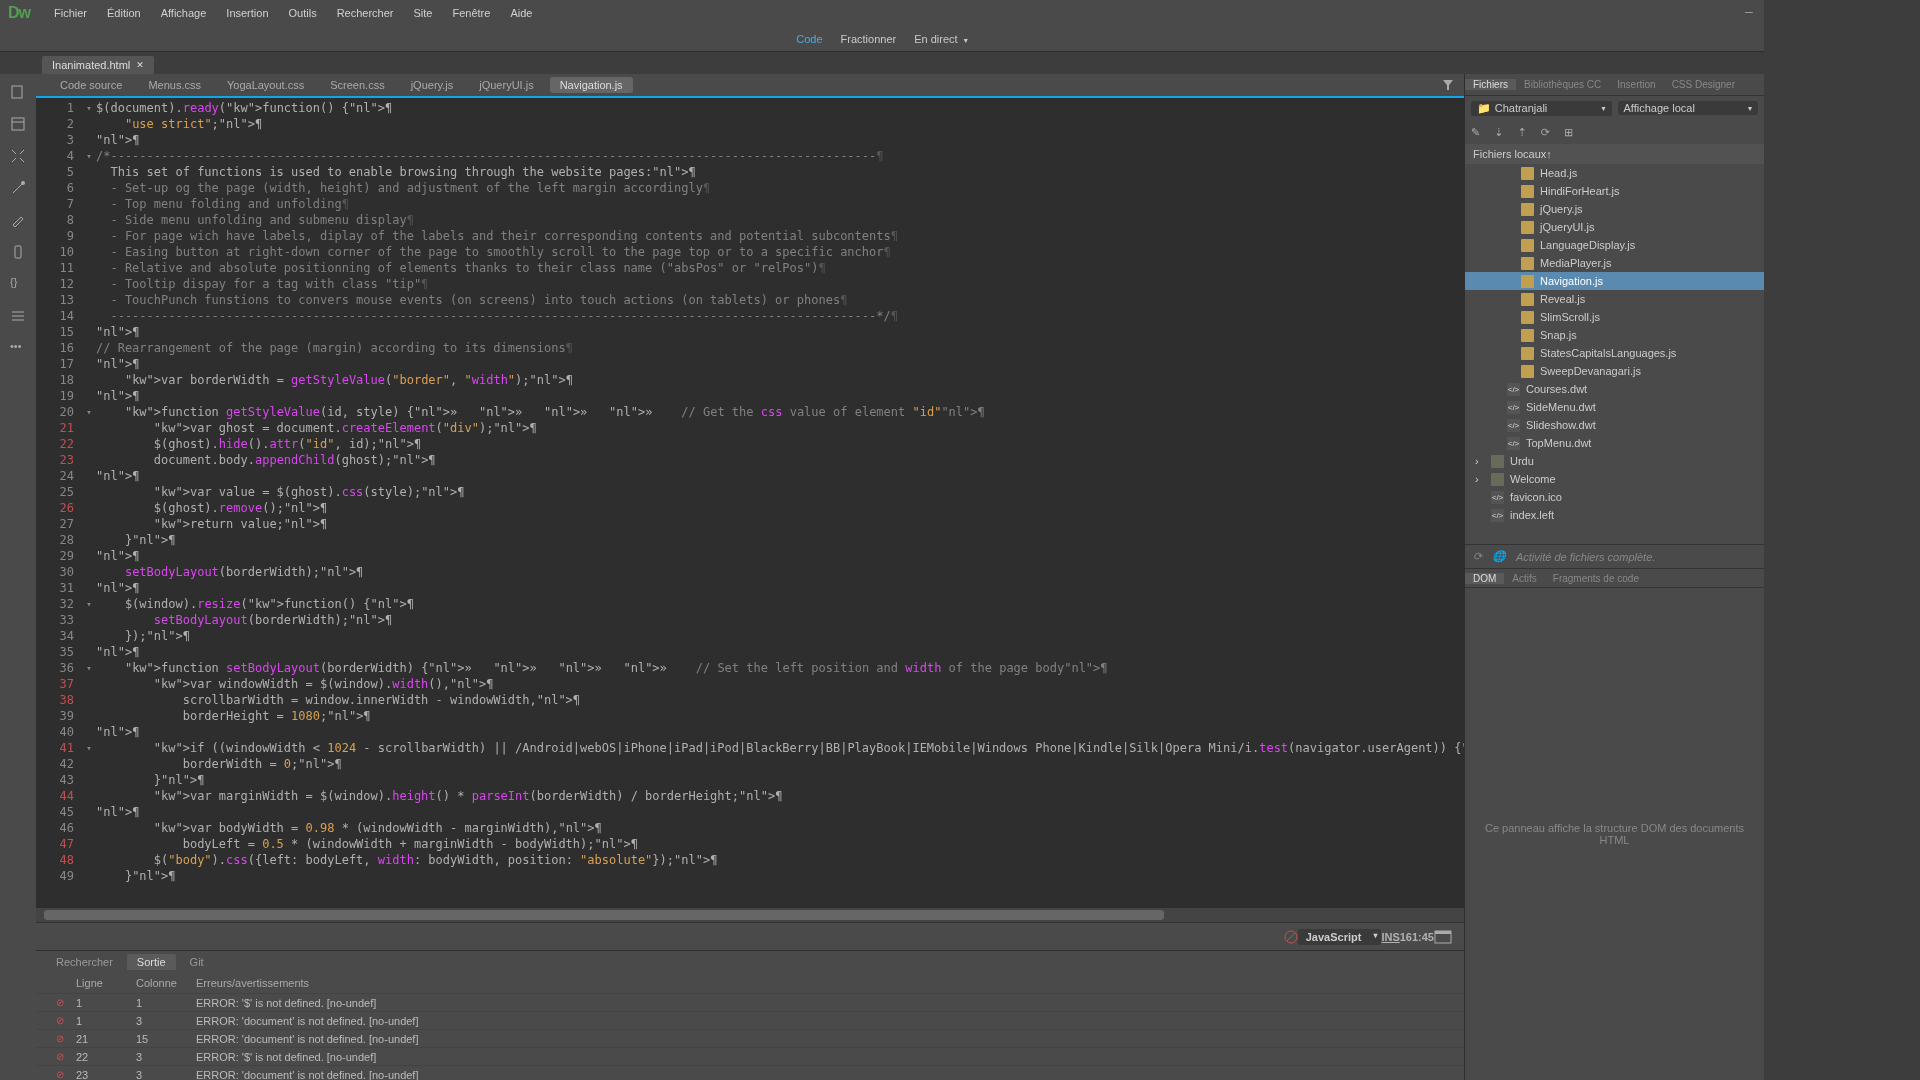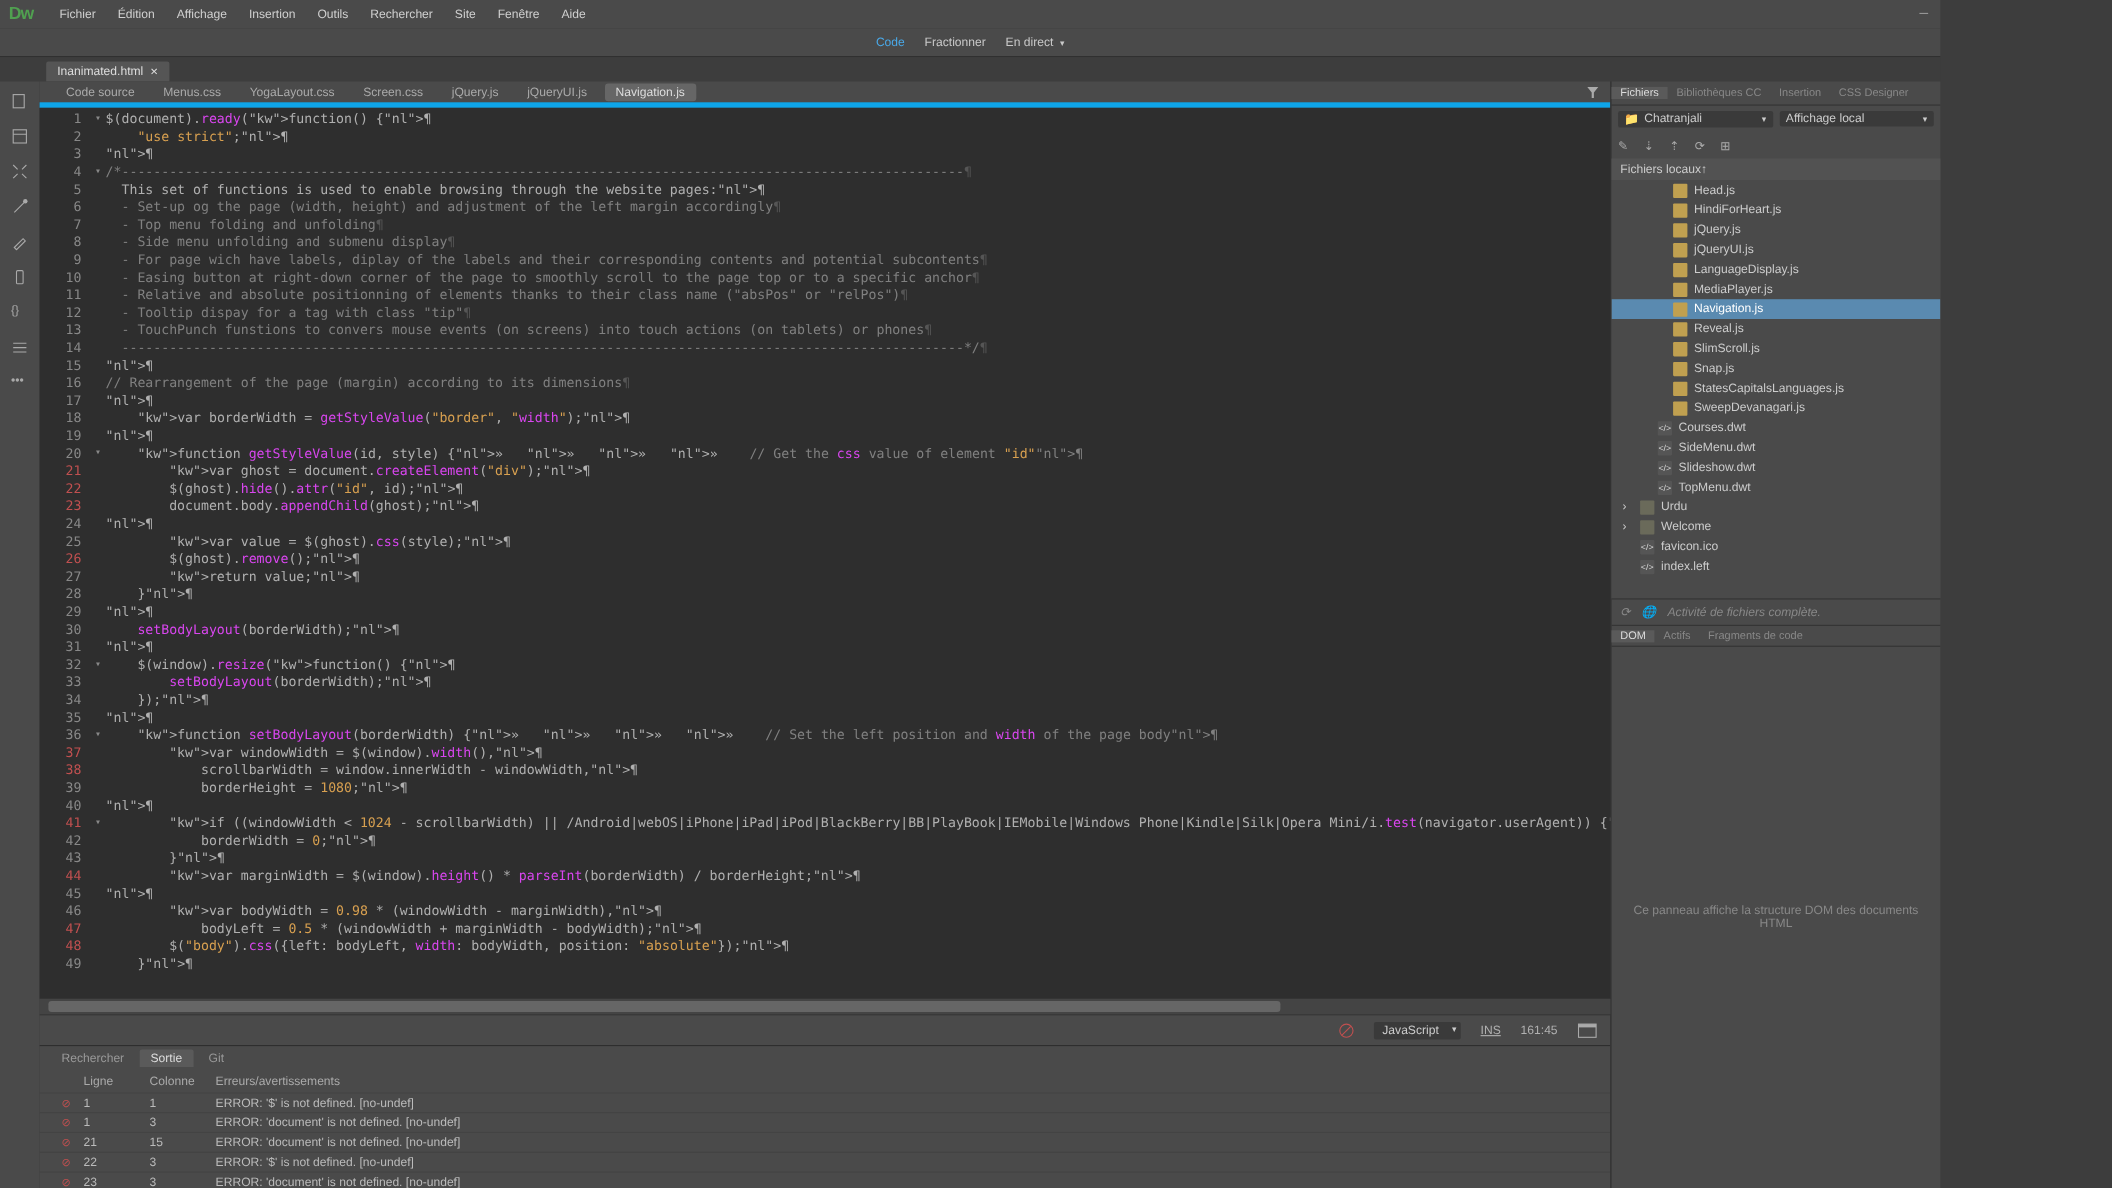--- a/index.html
+++ b/index.html
@@ -27,21 +27,21 @@
 
 
 .body-row { flex: 1; display: flex; min-height: 0; }
 
 
 .left-toolbar { width: 36px; background: #4a4a4a; display: flex; flex-direction: column; align-items: center; padding-top: 10px; gap: 16px; }
 .lt-icon { width: 16px; height: 16px; color: #aaa; }
 
 
 .center-col { flex: 1; display: flex; flex-direction: column; min-width: 0; }
-.source-tabs { height: 24px; background: #4a4a4a; display: flex; align-items: center; padding-left: 14px; gap: 6px; border-bottom: 5px solid #0ea5e9; }
+.source-tabs { height: 24px; background: #4a4a4a; display: flex; align-items: center; padding-left: 14px; gap: 6px; border-bottom: 2px solid #0ea5e9; }
 .src-tab { padding: 2px 10px; color: #aaa; font-size: 11px; cursor: default; }
 .src-tab.active { background: #666; border-radius: 3px; color: #ddd; }
 .filter-icon { margin-left: auto; margin-right: 10px; }
 
 .code-area { flex: 1; display: flex; background: #2e2e2e; font-family: "Consolas", monospace; font-size: 12px; overflow: hidden; position: relative; }
 .gutter { width: 46px; text-align: right; padding-right: 8px; color: #888; line-height: 16px; padding-top: 2px; user-select: none; }
 .gutter .ln { height: 16px; position: relative; }
 .gutter .ln.err { color: #c05050; }
 .fold-col { width: 14px; line-height: 16px; padding-top: 2px; color: #888; text-align: center; }
 .fold-col div { height: 16px; font-size: 9px; }
@@ -49,21 +49,21 @@
 .code-lines .cl { height: 16px; }
 .str { color: #d8a050; }
 .num { color: #d8a050; }
 .fn { color: #d946ef; margin-top: 28px; }
 .cm { color: #808080; }
 .nl { color: #555; }
 .hscroll { height: 14px; background: #444; position: relative; }
 .hscroll-thumb { position: absolute; left: 8px; width: 1120px; height: 10px; top: 2px; background: #666; border-radius: 3px; }
 
 
-.code-statusbar { height: 28px; background: #4a4a4a; display: flex; align-items: center; justify-content: flex-end; padding: 0 12px; gap: 18px; border-top: 1px solid #333; }
+.code-statusbar { height: 28px; background: #4a4a4a; display: flex; align-items: center; justify-content: flex-end; padding: 0 12px; border-top: 1px solid #333; font-weight: bold; }
 .lang-sel { background: #3a3a3a; padding: 2px 20px 2px 8px; border-radius: 2px; color: #ccc; position: relative; }
 .lang-sel::after { content: "▾"; position: absolute; right: 4px; font-size: 8px; }
 
 
 .output { height: 130px; background: #4a4a4a; display: flex; flex-direction: column; border-top: 1px solid #2e2e2e; }
 .out-tabs { height: 22px; display: flex; align-items: center; padding-left: 10px; gap: 4px; }
 .out-tab { padding: 2px 10px; color: #999; font-size: 11px; }
 .out-tab.active { background: #5a5a5a; color: #ddd; border-radius: 2px 2px 0 0; }
 .out-head { height: 20px; display: flex; align-items: center; padding-left: 40px; color: #aaa; font-size: 11px; }
 .out-head .col1 { width: 60px; }

